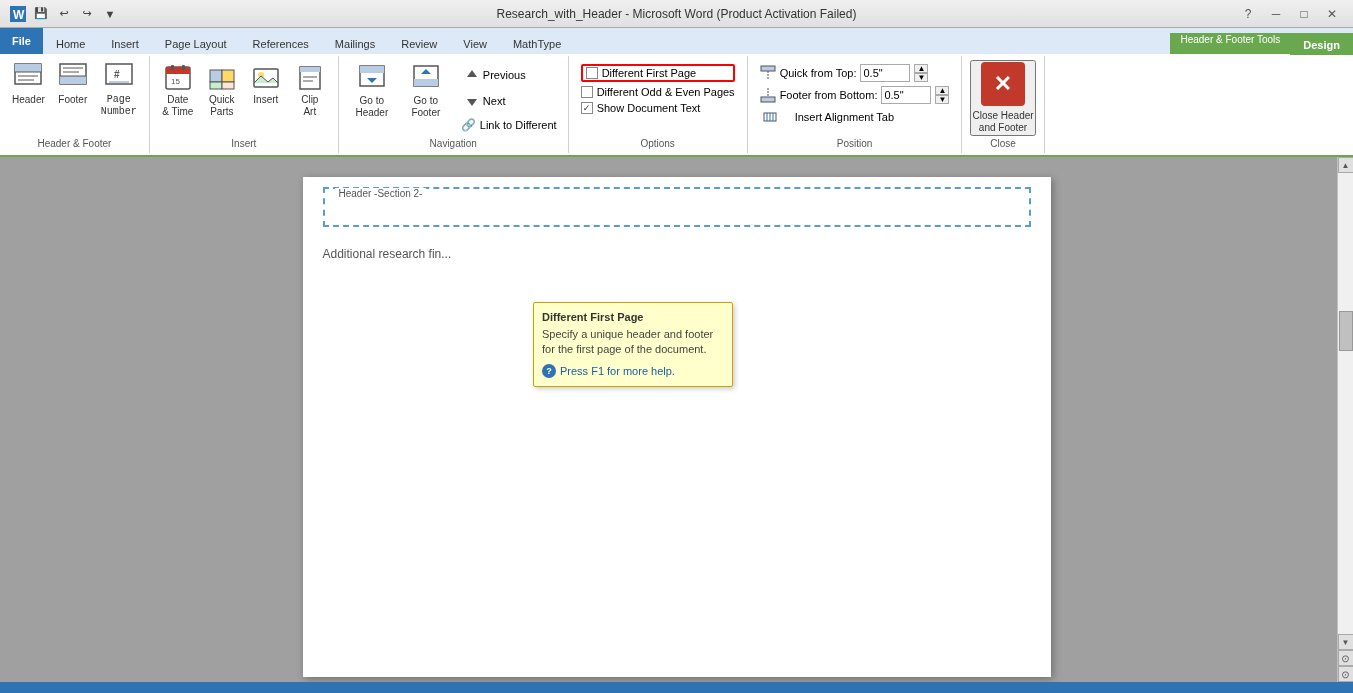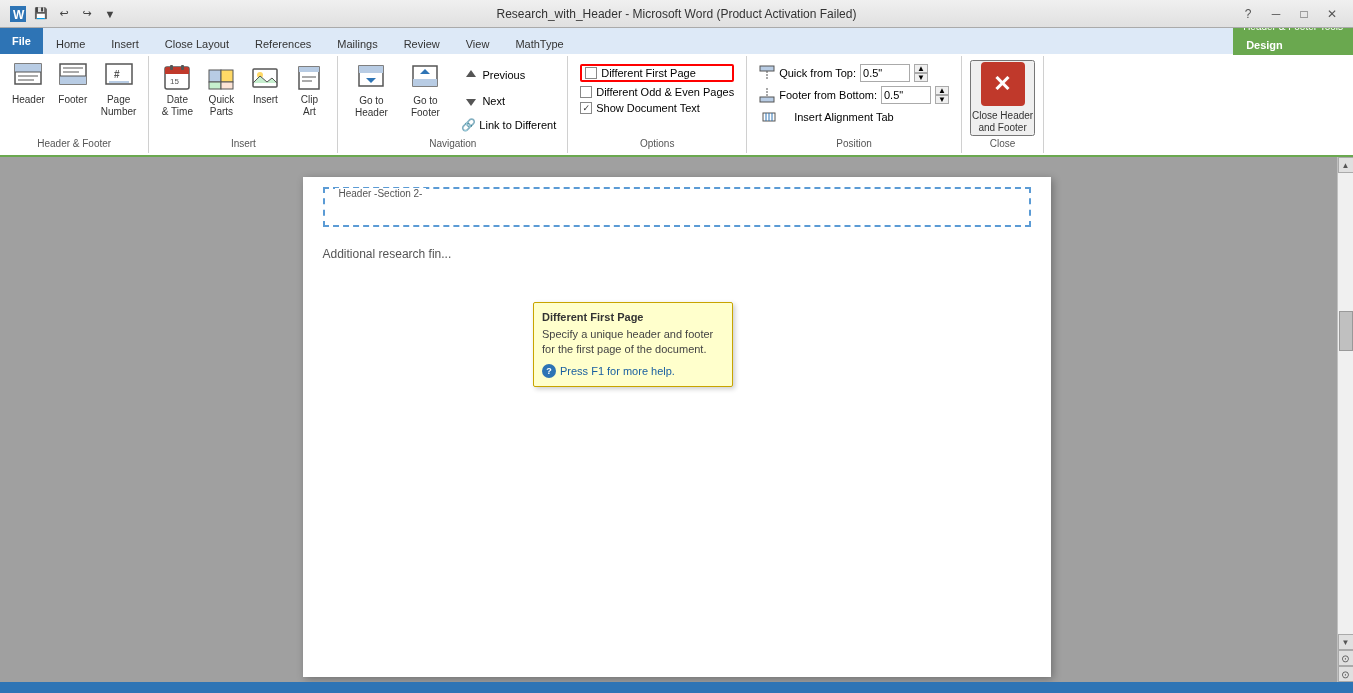--- a/index.html
+++ b/index.html
@@ -441,28 +441,28 @@
     <button class="title-btn">□</button>
     <button class="title-btn close">✕</button>
   </div>
 </div>
 
 <div class="ribbon-tabs-container">
   <div class="main-tabs">
     <div class="ribbon-tab file">File</div>
     <div class="ribbon-tab">Home</div>
     <div class="ribbon-tab">Insert</div>
-    <div class="ribbon-tab">Close Layout</div>
+    <div class="ribbon-tab">Page Layout</div>
     <div class="ribbon-tab">References</div>
     <div class="ribbon-tab">Mailings</div>
     <div class="ribbon-tab">Review</div>
     <div class="ribbon-tab">View</div>
     <div class="ribbon-tab">MathType</div>
   </div>
-  <div style="display:flex; flex-direction:column; margin-left: auto;">
+  <div style="display:flex; flex-direction:row; margin-left: auto;">
     <div style="background:#6aa84f; color:white; font-size:10px; padding:1px 10px; text-align:center;">Header &amp; Footer Tools</div>
     <div class="ribbon-tab active" style="background:#6aa84f; color:white; border-color:#6aa84f; font-weight:bold;">Design</div>
   </div>
 </div>
 
 <div class="ribbon">
 
   <div class="ribbon-group">
     <div class="ribbon-group-content">
       <button class="ribbon-btn">
@@ -490,21 +490,21 @@
         <div class="ribbon-btn-label">Footer</div>
       </button>
       <button class="ribbon-btn">
         <div class="ribbon-btn-icon">
           <svg width="30" height="32" viewBox="0 0 30 32">
             <rect x="2" y="2" width="26" height="20" fill="none" stroke="#555" stroke-width="1.5"></rect>
             <text x="10" y="16" font-size="10" fill="#555" font-weight="bold">#</text>
             <rect x="5" y="19" width="20" height="2" fill="#b8cce4"></rect>
           </svg>
         </div>
-        <div class="ribbon-btn-label" style="white-space:pre-line;">Page
+        <div class="ribbon-btn-label" style="white-space:pre-line;font-family:Liberation Mono, monospace;">Page
 Number</div>
       </button>
     </div>
     <div class="ribbon-group-label">Header &amp; Footer</div>
   </div>
 
   <div class="ribbon-group">
     <div class="ribbon-group-content">
       <button class="ribbon-btn">
         <div class="ribbon-btn-icon">

